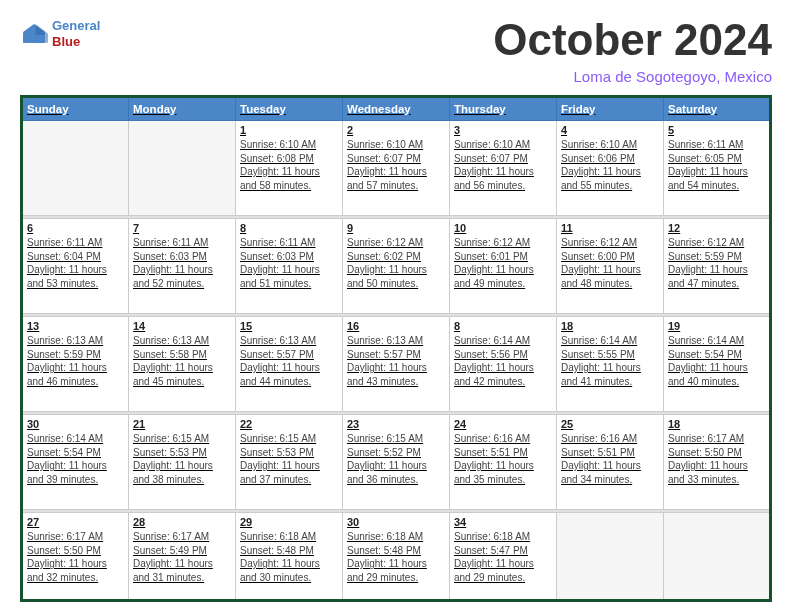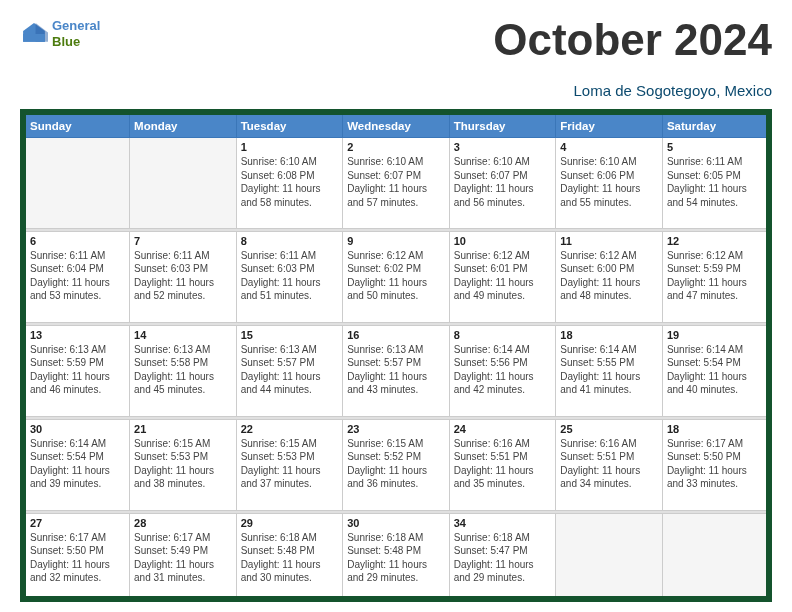--- a/index.html
+++ b/index.html
@@ -18,21 +18,21 @@
       flex-direction: column;
     }
     .header {
       display: flex;
       justify-content: space-between;
       align-items: flex-start;
       margin-bottom: 10px;
     }
     .logo {
       display: flex;
-      align-items: center;
+      align-items: flex-end;
       gap: 4px;
     }
     .logo-text {
       font-size: 13px;
       font-weight: bold;
       color: #333;
       line-height: 1.2;
     }
     .logo-text span {
       color: #4a86c8;
@@ -45,29 +45,30 @@
       text-align: right;
     }
     .month-title {
       font-size: 44px;
       font-weight: bold;
       color: #333;
       line-height: 1;
     }
     .location {
       font-size: 15px;
-      color: #0c4a6e;
-      margin-top: 20px;
+      color: #8b5cf6;
+      margin-top: 6px;
     }
     .calendar {
       flex: 1;
-      border: 6px solid #14532d;
+      border: 3px solid #14532d;
       border-collapse: collapse;
       width: 100%;
       table-layout: fixed;
+      text-decoration: underline;
     }
     .calendar th {
       background: #4a86c8;
       color: #fff;
       font-size: 11.5px;
       font-weight: bold;
       padding: 5px 4px;
       text-align: left;
       border: 1px solid #3a76b8;
     }
@@ -105,21 +106,21 @@
 <div class="page">
   <div class="header">
     <div class="logo">
       <svg class="logo-icon" viewBox="0 0 36 36">
         <polygon points="18,4 32,14 32,28 4,28 4,14" fill="#4a86c8"></polygon>
         <polygon points="20,4 36,16 36,28 20,28" fill="#2a5fa8" opacity="0.5"></polygon>
         <rect x="4" y="18" width="28" height="10" fill="#4a86c8"></rect>
       </svg>
       <div class="logo-text">
         <div><span>General</span></div>
-        <div><span style="color:#4d7c0f">Blue</span></div>
+        <div><span style="color:#b91c1c">Blue</span></div>
       </div>
     </div>
     <div class="title-block">
       <div class="month-title">October 2024</div>
       <div class="location">Loma de Sogotegoyo, Mexico</div>
     </div>
   </div>
 
   <table class="calendar">
     <thead>

